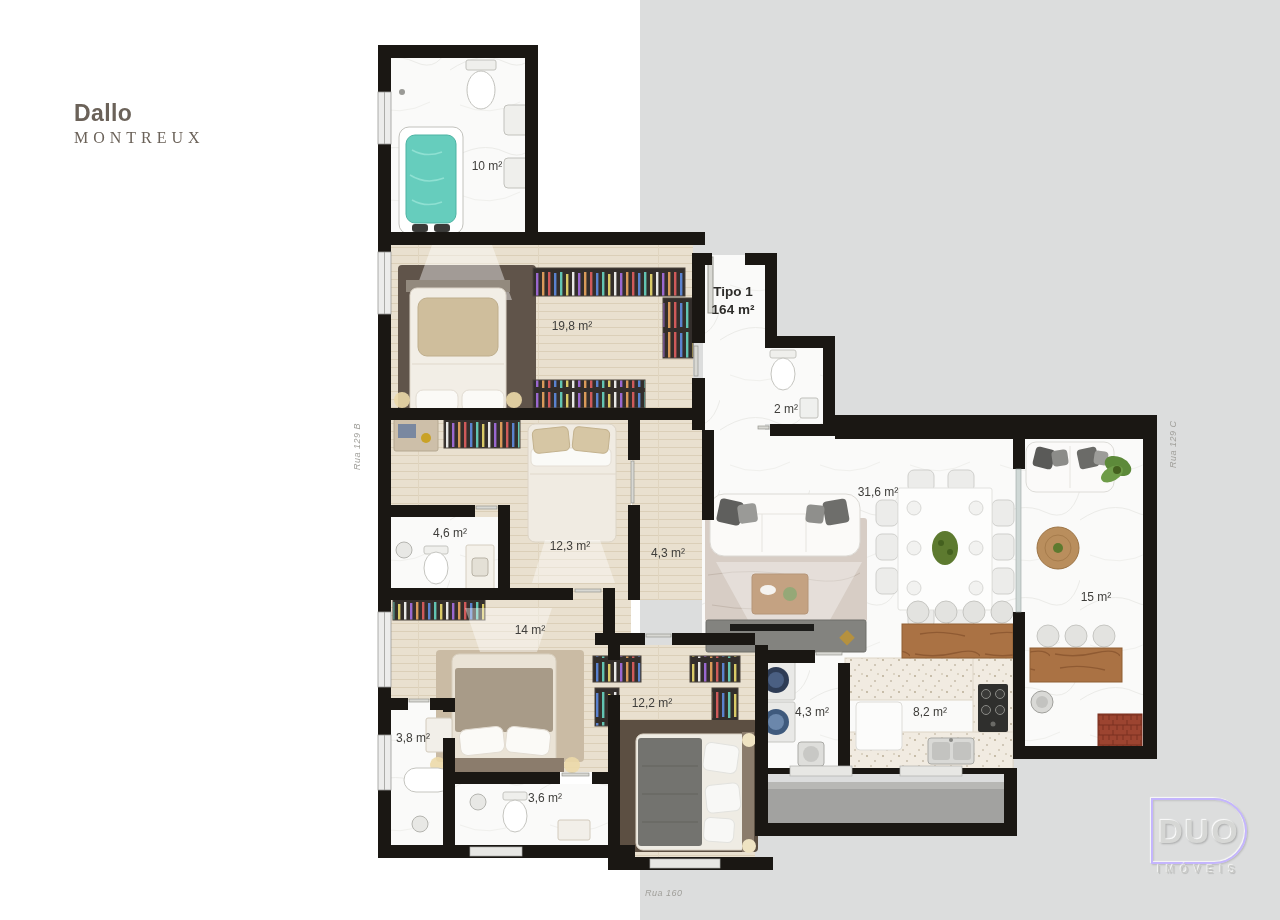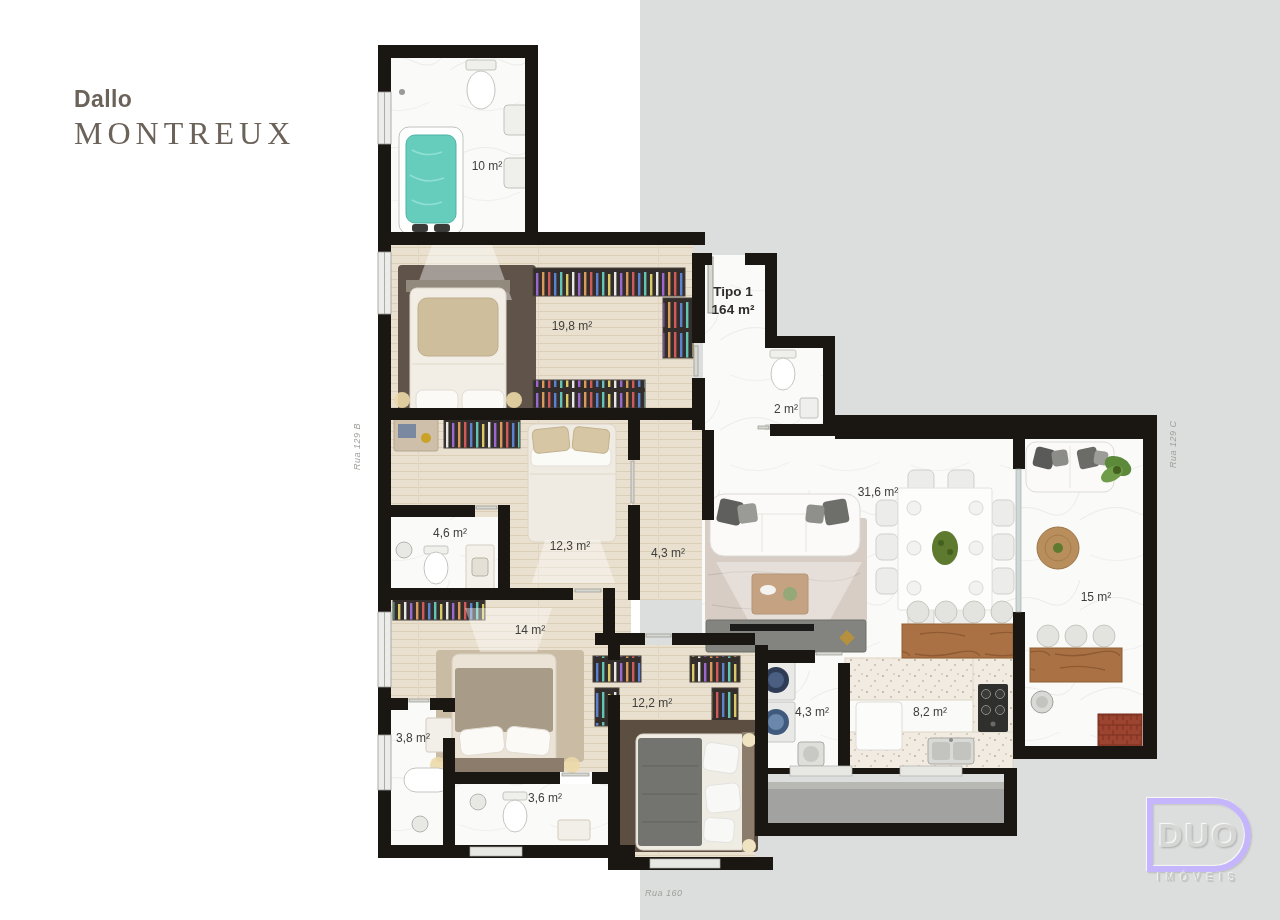--- a/index.html
+++ b/index.html
@@ -1,24 +1,24 @@
 <!DOCTYPE html>
 <html><head>
 <meta charset="utf-8">
 <style>
   html,body{margin:0;padding:0;}
   .canvas{position:relative;width:1280px;height:920px;overflow:hidden;background:#ffffff;font-family:"Liberation Sans",sans-serif;}
   .bg-right{position:absolute;left:640px;top:0;width:640px;height:920px;background:#dcdddd;}
-  .brand{position:absolute;left:74px;top:86px;color:#6b6259;}
+  .brand{position:absolute;left:74px;top:100px;color:#6b6259;}
   .brand .name{font-weight:bold;font-size:23px;letter-spacing:.4px;font-family:"Liberation Sans",sans-serif;}
-  .brand .building{font-family:"Liberation Serif",serif;font-size:32px;letter-spacing:5px;margin-top:2px;}
+  .brand .building{font-family:"Liberation Serif",serif;font-size:16px;letter-spacing:5px;margin-top:2px;}
   .street{position:absolute;color:#a09f9a;font-size:9px;font-style:italic;letter-spacing:.5px;}
   .street.v{transform:rotate(-90deg);transform-origin:left top;white-space:nowrap;}
   .duo{position:absolute;left:1141px;top:798px;width:116px;text-align:center;}
-  .duo .box{width:92px;height:62px;margin:0 auto;border:6px solid #c4b5fd;border-radius:0 38px 38px 0;display:flex;align-items:center;justify-content:center;
+  .duo .box{width:92px;height:62px;margin:0 auto;border:2px solid #c4b5fd;border-radius:0 38px 38px 0;display:flex;align-items:center;justify-content:center;
     box-shadow:-1px -1px 1px rgba(255,255,255,.85),1px 1px 2px rgba(0,0,0,.16),inset -1px -1px 1px rgba(255,255,255,.8),inset 1px 1px 2px rgba(0,0,0,.12);}
   .duo .word{font-size:34px;font-weight:bold;letter-spacing:2px;color:#d6d7d5;
     text-shadow:-1px -1px 1px rgba(255,255,255,.9),1px 1px 2px rgba(0,0,0,.22);}
   .duo .tag{font-size:10px;letter-spacing:6px;color:#c7c8c5;
     text-shadow:-1px -1px 1px rgba(255,255,255,.9),1px 1px 1px rgba(0,0,0,.18);}
   svg{position:absolute;left:0;top:0;}
   .rl{font:12px "Liberation Sans",sans-serif;fill:#3f3e3b;}
   .rlb{font:bold 13.5px "Liberation Sans",sans-serif;fill:#2e2d2a;}
 </style>
 </head>

